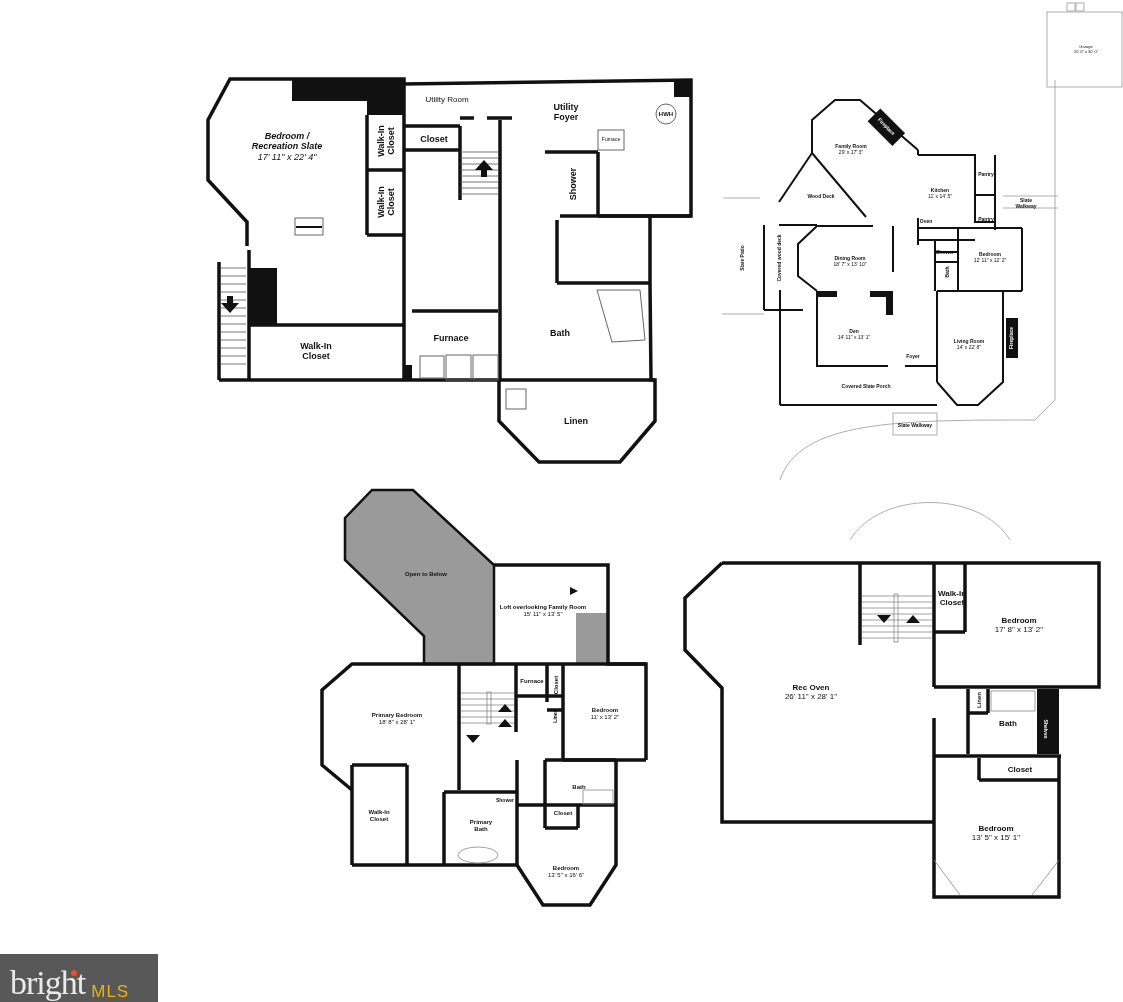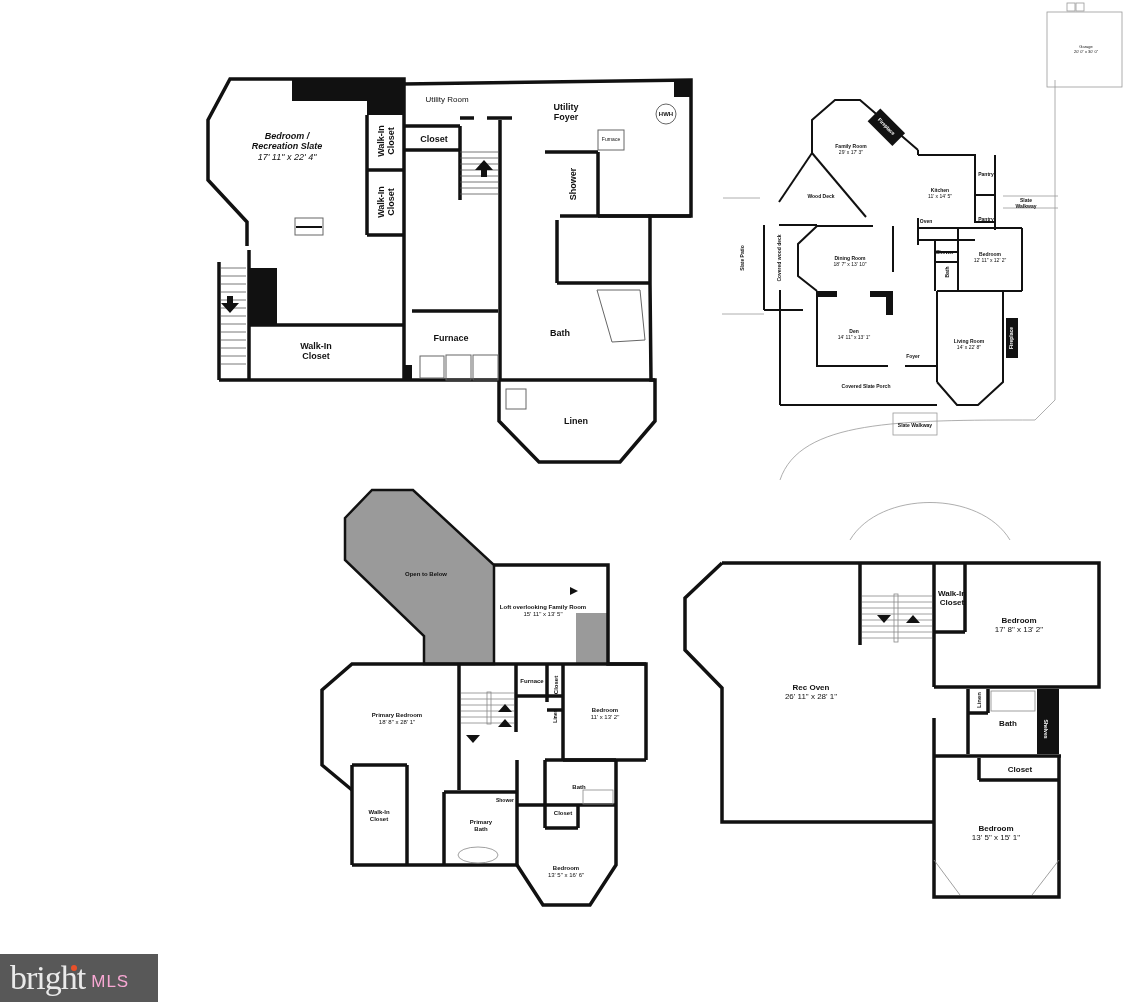--- a/index.html
+++ b/index.html
@@ -4,24 +4,24 @@
 <style>
   html, body { margin:0; padding:0; }
   body { width:1123px; height:1002px; background:#ffffff; position:relative; overflow:hidden;
          font-family:"Liberation Sans", sans-serif; color:#111; }
   svg.plan { position:absolute; left:0; top:0; }
   .lbl { position:absolute; text-align:center; font-weight:bold; line-height:1.15; white-space:nowrap; transform:translate(-50%,-50%); }
   .lbl .dim { display:block; font-weight:normal; } .b9 { font-size:9px; } .b8 { font-size:8px; } .b6 { font-size:6px; } .b5 { font-size:5px; }
   .vert { transform:translate(-50%,-50%) rotate(-90deg); }
   .vert90 { transform:translate(-50%,-50%) rotate(90deg); }
   .logo { position:absolute; left:0; top:954px; width:158px; height:48px; background:#585858;
-          display:flex; align-items:center; padding-left:10px; box-sizing:border-box; }
+          display:flex; align-items:flex-end; padding-left:10px; box-sizing:border-box; }
   .logo .brand { font-family:"Liberation Serif", serif; font-size:34px; color:#eaeaea; letter-spacing:-1px; position:relative; }
   .logo .brand .dot { position:absolute; width:6px; height:6px; background:#e8502a; border-radius:50%; left:61px; top:6px; }
-  .logo .mls { font-size:17px; color:#f9a8d4; margin-left:6px; margin-top:8px; letter-spacing:1px; }
+  .logo .mls { font-size:17px; color:#eab308; margin-left:6px; margin-top:8px; letter-spacing:1px; }
 </style>
 </head>
 <body>
 
 <svg class="plan" width="1123" height="1002" viewBox="0 0 1123 1002">
   <g fill="none" stroke="#111" stroke-width="3.5" stroke-linejoin="miter">
 
     <g>
       <polyline points="250,79 404,79 404,84 691,80 691,216 650,216 650,283 651,380 655,380 655,421 620,462 539,462 499,421 499,380 404,380 249,380"></polyline>
       <polyline points="250,79 230,79 208,120 208,180 247,222 247,246"></polyline>

